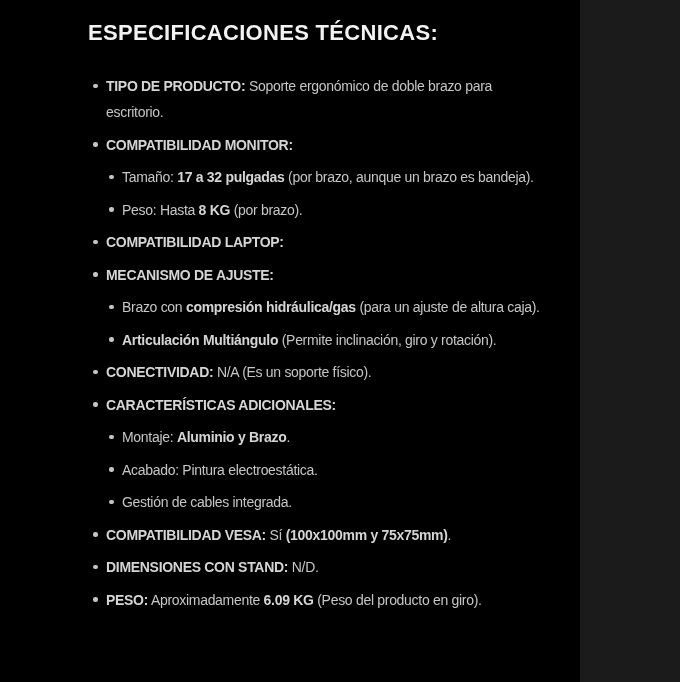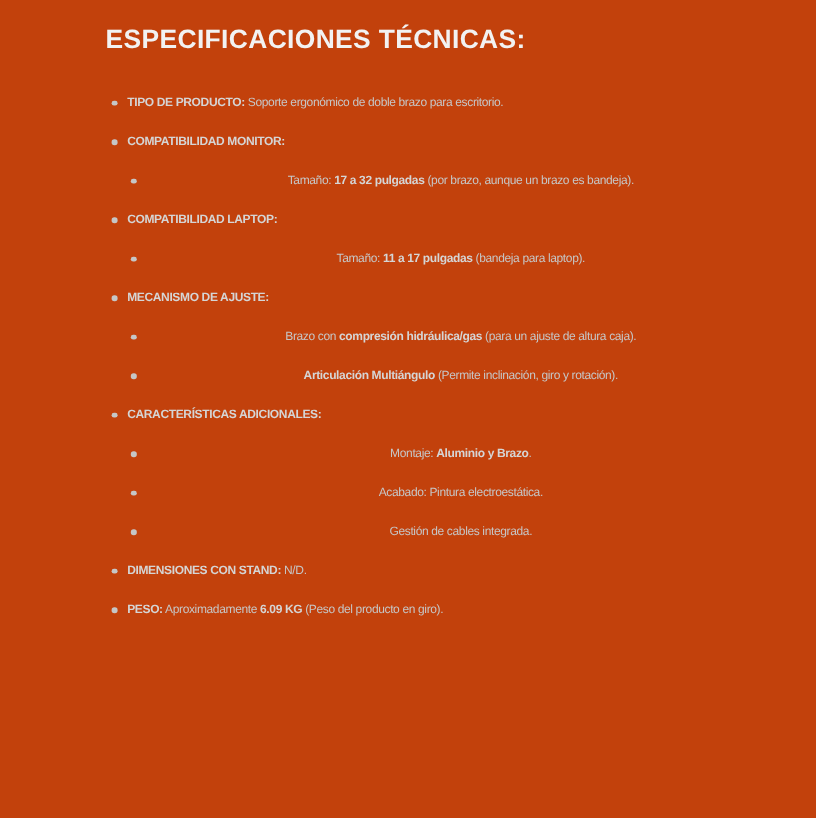--- a/index.html
+++ b/index.html
@@ -9,47 +9,46 @@
   }
   body {
     width: 680px;
     height: 682px;
     overflow: hidden;
     font-family: "Liberation Sans", sans-serif;
     -webkit-font-smoothing: antialiased;
   }
   .page {
     box-sizing: border-box;
-    width: 680px;
+    width: 580px;
     height: 682px;
     padding: 20px 34px 0 88px;
-    background: #c2410c;
+    background: #000000;
   }
   h2.page-title {
     margin: 0 0 27px 0;
     color: #f2f2f2;
     font-size: 22px;
     line-height: 1.2;
     font-weight: 700;
     letter-spacing: 0.3px;
   }
   ul.specs-list, ul.sublist {
     list-style: none;
     margin: 0;
     padding: 0 0 0 18px;
   }
   ul.sublist {
     padding-left: 16px;
     margin-top: 6.5px;
-    text-align: center;
   }
   li.spec-item {
     position: relative;
     color: #c6c6c6;
-    font-size: 10px;
+    font-size: 14px;
     line-height: 26px;
     letter-spacing: -0.3px;
     margin-bottom: 6.5px;
   }
   ul.sublist > li.spec-item:last-child {
     margin-bottom: 0;
   }
   li.spec-item::before {
     content: "";
     position: absolute;
@@ -67,29 +66,30 @@
 </style>
 </head>
 <body>
 
 <div class="page">
   <h2 class="page-title">ESPECIFICACIONES TÉCNICAS:</h2>
   <ul class="specs-list" id="specs-root">
       <li class="spec-item"><strong>TIPO DE PRODUCTO:</strong><span> Soporte ergonómico de doble brazo para escritorio.</span></li>
       <li class="spec-item"><strong>COMPATIBILIDAD MONITOR:</strong><ul class="sublist">
           <li class="spec-item"><span>Tamaño: </span><strong>17 a 32 pulgadas</strong><span> (por brazo, aunque un brazo es bandeja).</span></li>
+          <li class="spec-item"><span>Peso: Hasta </span><strong>8 KG</strong><span> (por brazo).</span></li>
         </ul></li>
-      <li class="spec-item"><strong>COMPATIBILIDAD LAPTOP:</strong><ul class="sublist">
-          <li class="spec-item"><span>Tamaño: </span><strong>11 a 17 pulgadas</strong><span> (bandeja para laptop).</span></li>
-        </ul></li>
+      <li class="spec-item"><strong>COMPATIBILIDAD LAPTOP:</strong></li>
       <li class="spec-item"><strong>MECANISMO DE AJUSTE:</strong><ul class="sublist">
           <li class="spec-item"><span>Brazo con </span><strong>compresión hidráulica/gas</strong><span> (para un ajuste de altura caja).</span></li>
           <li class="spec-item"><strong>Articulación Multiángulo</strong><span> (Permite inclinación, giro y rotación).</span></li>
         </ul></li>
+      <li class="spec-item"><strong>CONECTIVIDAD:</strong><span> N/A (Es un soporte físico).</span></li>
       <li class="spec-item"><strong>CARACTERÍSTICAS ADICIONALES:</strong><ul class="sublist">
           <li class="spec-item"><span>Montaje: </span><strong>Aluminio y Brazo</strong><span>.</span></li>
           <li class="spec-item"><span>Acabado: Pintura electroestática.</span></li>
           <li class="spec-item"><span>Gestión de cables integrada.</span></li>
         </ul></li>
+      <li class="spec-item"><strong>COMPATIBILIDAD VESA:</strong><span> Sí </span><strong>(100x100mm y 75x75mm)</strong><span>.</span></li>
       <li class="spec-item"><strong>DIMENSIONES CON STAND:</strong><span> N/D.</span></li>
       <li class="spec-item"><strong>PESO:</strong><span> Aproximadamente </span><strong>6.09 KG</strong><span> (Peso del producto en giro).</span></li>
     </ul>
 </div>
 
 </body></html>

